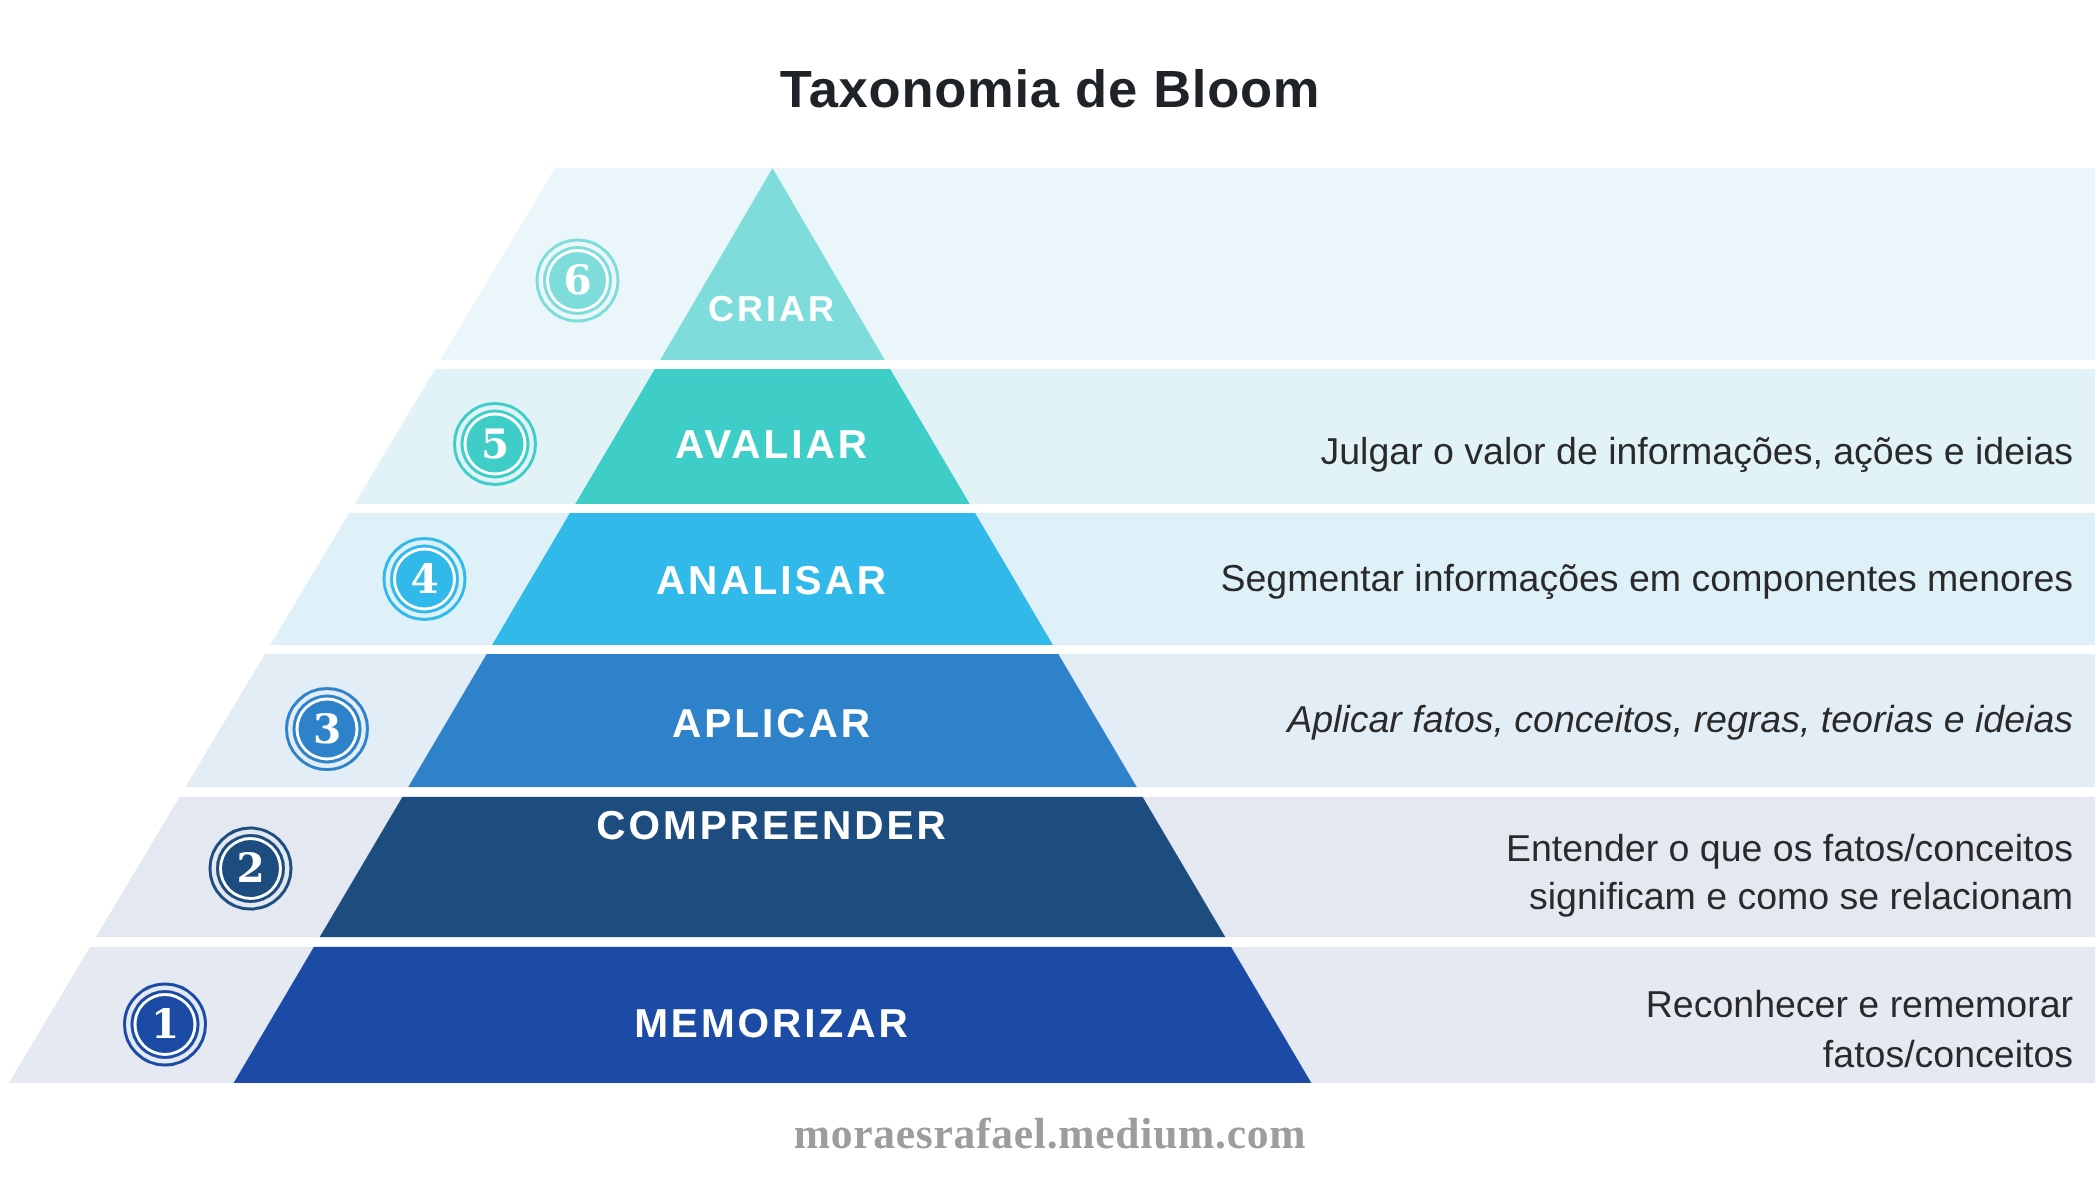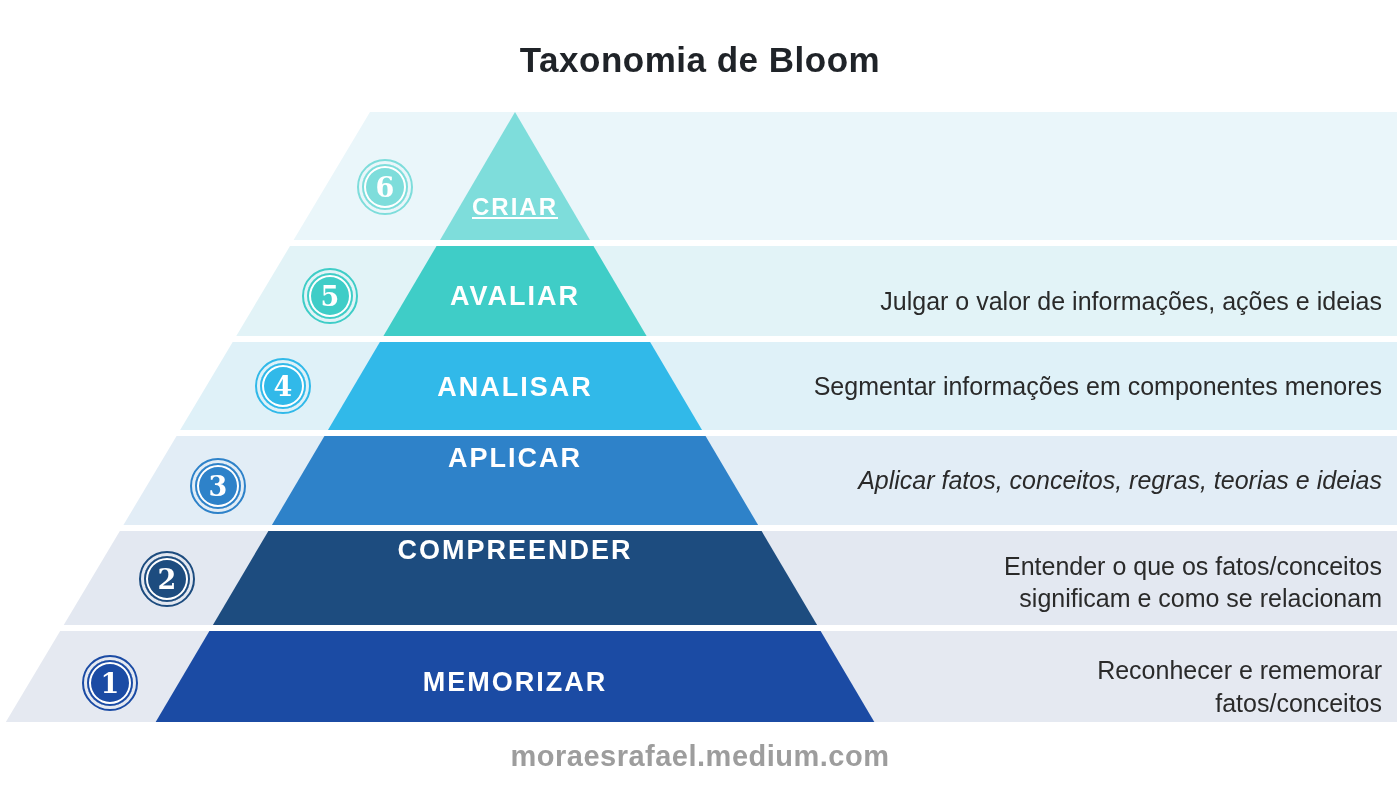--- a/index.html
+++ b/index.html
@@ -33,37 +33,37 @@
   .desc{
     position:absolute;right:18px;width:700px;
     display:flex;align-items:center;justify-content:flex-end;
   }
   .desc-text{
     white-space:pre-line;text-align:right;
     font-size:25px;line-height:1.3;color:#2a2a2a;
   }
   .footer{
     position:absolute;left:0;top:740px;width:100%;text-align:center;
-    font-size:29px;font-weight:700;color:#9d9d9d;letter-spacing:.5px;
+    font-size:29px;font-weight:700;color:#9d9d9d;letter-spacing:.5px;font-family:Liberation Serif, serif;
   }
 </style>
 </head>
 <body>
 
 <div id="stage" style="background: rgb(255, 255, 255);">
   <div class="page-title" style="color: rgb(31, 35, 40);">Taxonomia de Bloom</div>
 
   <div class="row-band" style="top: 112px; height: 128px; width: 1397px; background: rgb(234, 246, 250); clip-path: polygon(370px 0px, 100% 0px, 100% 100%, 293.584px 100%);"></div>
   <div class="pyr-layer" style="top: 112px; height: 128px; background: rgb(126, 221, 219); clip-path: polygon(515px 0px, 515px 0px, 589.93px 100%, 440.07px 100%);"></div>
   <div class="badge" style="left: 357px; top: 159px; border-color: rgb(126, 221, 219);">
     <div class="badge-inner" style="background: rgb(126, 221, 219); box-shadow: rgb(126, 221, 219) 0px 0px 0px 2px inset, rgb(255, 255, 255) 0px 0px 0px 4px inset;">
       <span class="badge-num">6</span>
     </div>
   </div>
-  <div class="pyr-label small" style="left: 255px; top: 189px; height: 36px; text-decoration: underline;">CRIAR</div>
+  <div class="pyr-label small" style="left: 255px; top: 189px; height: 36px;">CRIAR</div>
 
   <div class="row-band" style="top: 246px; height: 90px; width: 1397px; background: rgb(226, 243, 247); clip-path: polygon(290.002px 0px, 100% 0px, 100% 100%, 236.272px 100%);"></div>
   <div class="pyr-layer" style="top: 246px; height: 90px; background: rgb(63, 205, 199); clip-path: polygon(436.53px 0px, 593.47px 0px, 646.57px 100%, 383.43px 100%);"></div>
   <div class="badge" style="left: 302px; top: 268px; border-color: rgb(63, 205, 199);">
     <div class="badge-inner" style="background: rgb(63, 205, 199); box-shadow: rgb(63, 205, 199) 0px 0px 0px 2px inset, rgb(255, 255, 255) 0px 0px 0px 4px inset;">
       <span class="badge-num">5</span>
     </div>
   </div>
   <div class="pyr-label" style="left: 255px; top: 278px; height: 36px;">AVALIAR</div>
   <div class="desc" style="top: 246px; height: 110px; transform: translateY(0px);">
@@ -82,21 +82,21 @@
     <span class="desc-text">Segmentar informações em componentes menores</span>
   </div>
 
   <div class="row-band" style="top: 436px; height: 89px; width: 1397px; background: rgb(226, 237, 246); clip-path: polygon(176.572px 0px, 100% 0px, 100% 100%, 123.439px 100%);"></div>
   <div class="pyr-layer" style="top: 436px; height: 89px; background: rgb(46, 130, 201); clip-path: polygon(324.43px 0px, 705.57px 0px, 758.08px 100%, 271.92px 100%);"></div>
   <div class="badge" style="left: 190px; top: 458px; border-color: rgb(46, 130, 201);">
     <div class="badge-inner" style="background: rgb(46, 130, 201); box-shadow: rgb(46, 130, 201) 0px 0px 0px 2px inset, rgb(255, 255, 255) 0px 0px 0px 4px inset;">
       <span class="badge-num">3</span>
     </div>
   </div>
-  <div class="pyr-label" style="left: 255px; top: 440px; height: 36px;">APLICAR</div>
+  <div class="pyr-label" style="left: 255px; top: 464px; height: 36px;">APLICAR</div>
   <div class="desc" style="top: 436px; height: 89px; transform: translateY(0px); font-style: italic;">
     <span class="desc-text">Aplicar fatos, conceitos, regras, teorias e ideias</span>
   </div>
 
   <div class="row-band" style="top: 531px; height: 94px; width: 1397px; background: rgb(227, 232, 241); clip-path: polygon(119.857px 0px, 100% 0px, 100% 100%, 63.739px 100%);"></div>
   <div class="pyr-layer" style="top: 531px; height: 94px; background: rgb(29, 76, 127); clip-path: polygon(268.38px 0px, 761.62px 0px, 817.08px 100%, 212.92px 100%);"></div>
   <div class="badge" style="left: 139px; top: 551px; border-color: rgb(29, 76, 127);">
     <div class="badge-inner" style="background: rgb(29, 76, 127); box-shadow: rgb(29, 76, 127) 0px 0px 0px 2px inset, rgb(255, 255, 255) 0px 0px 0px 4px inset;">
       <span class="badge-num">2</span>
     </div>

